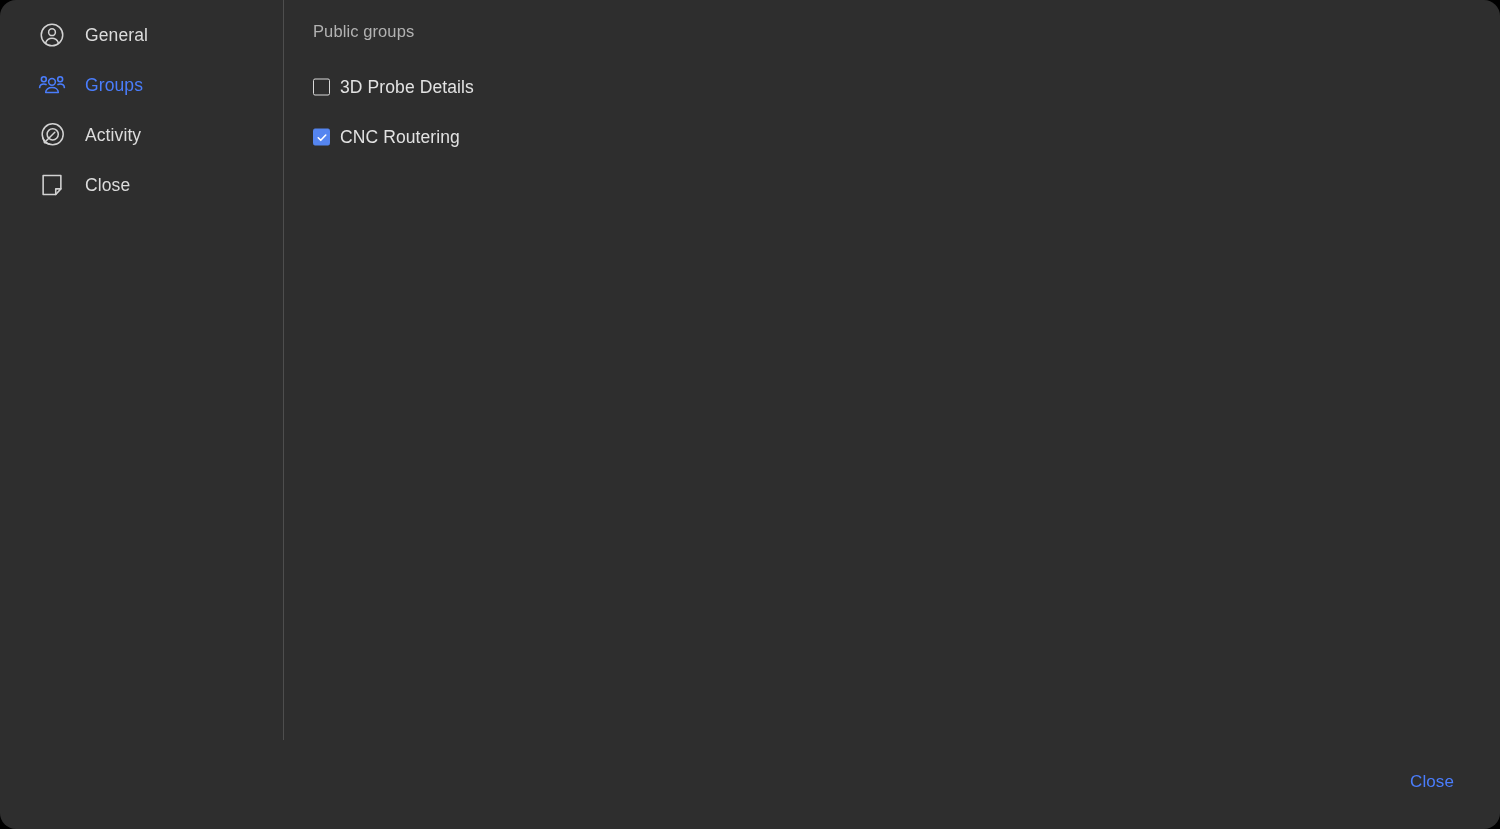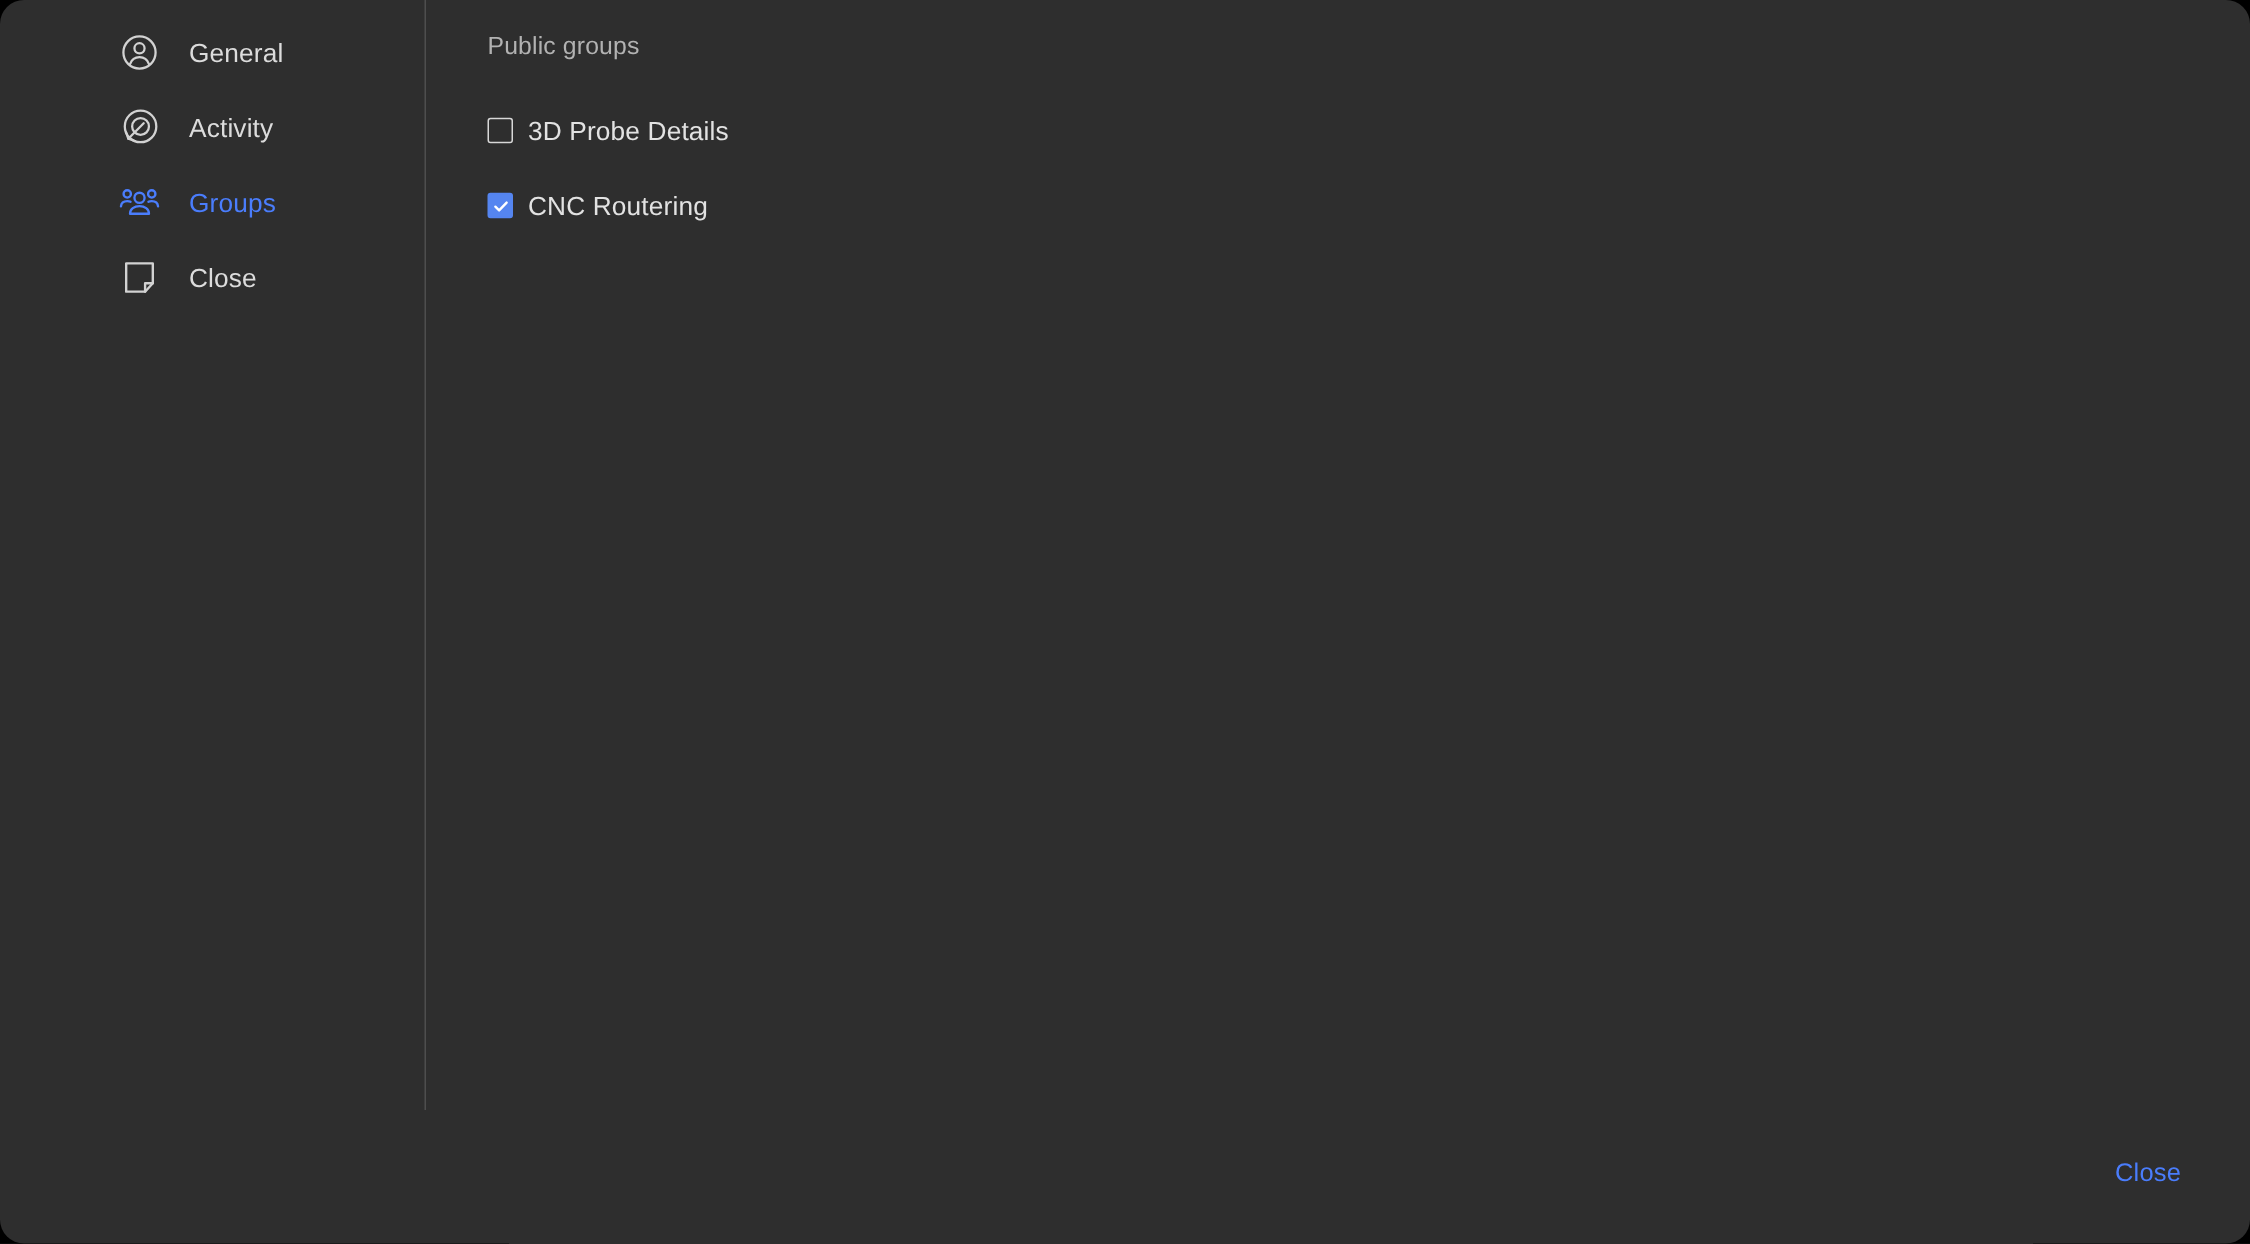--- a/index.html
+++ b/index.html
@@ -36,21 +36,20 @@
     top: 0;
     width: 1px;
     height: 740px;
     background: #4e4e4e;
   }
   .nav-list {
     position: absolute;
     left: 0;
     top: 10px;
     width: 283px;
-    padding-left: 41px;
   }
   .nav-item {
     position: relative;
     height: 50px;
     display: flex;
     align-items: center;
     cursor: pointer;
   }
   .nav-icon {
     position: absolute;
@@ -71,21 +70,21 @@
     color: #dcdcdc;
     letter-spacing: 0.1px;
     white-space: nowrap;
   }
   .nav-item.active .nav-label { color: #4a7dfc; }
 
   
   .content {
     position: absolute;
     left: 283px; top: 0;
-    right: 0; bottom: 0; margin-left: 12px;
+    right: 0; bottom: 0;
   }
   .content-title {
     position: absolute;
     left: 30px;
     top: 22px;
     font-size: 16.5px;
     color: #b2b2b2;
     letter-spacing: 0.1px;
     white-space: nowrap;
   }
@@ -160,47 +159,47 @@
     <div class="nav-list">
         <div class="nav-item">
           <span class="nav-icon">
             <svg width="28" height="28" viewBox="0 0 24 24" stroke="#d2d2d2" stroke-width="1.3" stroke-linecap="round" stroke-linejoin="round" fill="none">
         <circle cx="12" cy="12" r="9.2"></circle>
               <circle cx="12" cy="9.6" r="2.9"></circle>
         <path d="M6.6 18.6c.9-2.5 3-3.9 5.4-3.9s4.5 1.4 5.4 3.9"></path>
             </svg>
           </span>
           <span class="nav-label">General</span>
-        </div>
-        <div class="nav-item">
-          <span class="nav-icon">
-            <svg width="28" height="28" viewBox="0 0 24 24" stroke="#d2d2d2" stroke-width="1.3" stroke-linecap="round" stroke-linejoin="round" fill="none">
-        <circle cx="12.6" cy="11.4" r="9"></circle>
-              <circle cx="12.6" cy="11.4" r="4.8"></circle>
-        <path d="M14.4 9.6 5.6 18.4"></path>
-              <path d="M4.3 14.6 5.6 18.4l3.8 1.3"></path>
-            </svg>
-          </span>
-          <span class="nav-label">Activity</span>
         </div>
         <div class="nav-item active">
           <span class="nav-icon">
             <svg width="28" height="28" viewBox="0 0 24 24" stroke="#4a7dfc" stroke-width="1.35" stroke-linecap="round" stroke-linejoin="round" fill="none">
         <circle cx="12" cy="9.3" r="2.9"></circle>
         <path d="M6.6 18.4c0-2.7 2.4-4.3 5.4-4.3s5.4 1.6 5.4 4.3z"></path>
         <circle cx="5" cy="7.1" r="2.1"></circle>
               <path d="M1.4 14.2c.2-2 1.7-3 3.6-3 .7 0 1.3.1 1.9.4"></path>
         <circle cx="19" cy="7.1" r="2.1"></circle>
               <path d="M22.6 14.2c-.2-2-1.7-3-3.6-3-.7 0-1.3.1-1.9.4"></path>
             </svg>
           </span>
           <span class="nav-label">Groups</span>
         </div>
         <div class="nav-item">
           <span class="nav-icon">
+            <svg width="28" height="28" viewBox="0 0 24 24" stroke="#d2d2d2" stroke-width="1.3" stroke-linecap="round" stroke-linejoin="round" fill="none">
+        <circle cx="12.6" cy="11.4" r="9"></circle>
+              <circle cx="12.6" cy="11.4" r="4.8"></circle>
+        <path d="M14.4 9.6 5.6 18.4"></path>
+              <path d="M4.3 14.6 5.6 18.4l3.8 1.3"></path>
+            </svg>
+          </span>
+          <span class="nav-label">Activity</span>
+        </div>
+        <div class="nav-item">
+          <span class="nav-icon">
             <svg width="28" height="28" viewBox="0 0 24 24" stroke="#d2d2d2" stroke-width="1.35" stroke-linecap="round" stroke-linejoin="round" fill="none">
         <path d="M4.4 3.9h15.2v11.4l-4.4 4.8H4.4z"></path>
               <path d="M15.2 20.1v-4.8h4.4"></path>
             </svg>
           </span>
           <span class="nav-label">Close</span>
         </div>
       </div>
   </div>
   <div class="sidebar-divider"></div>

